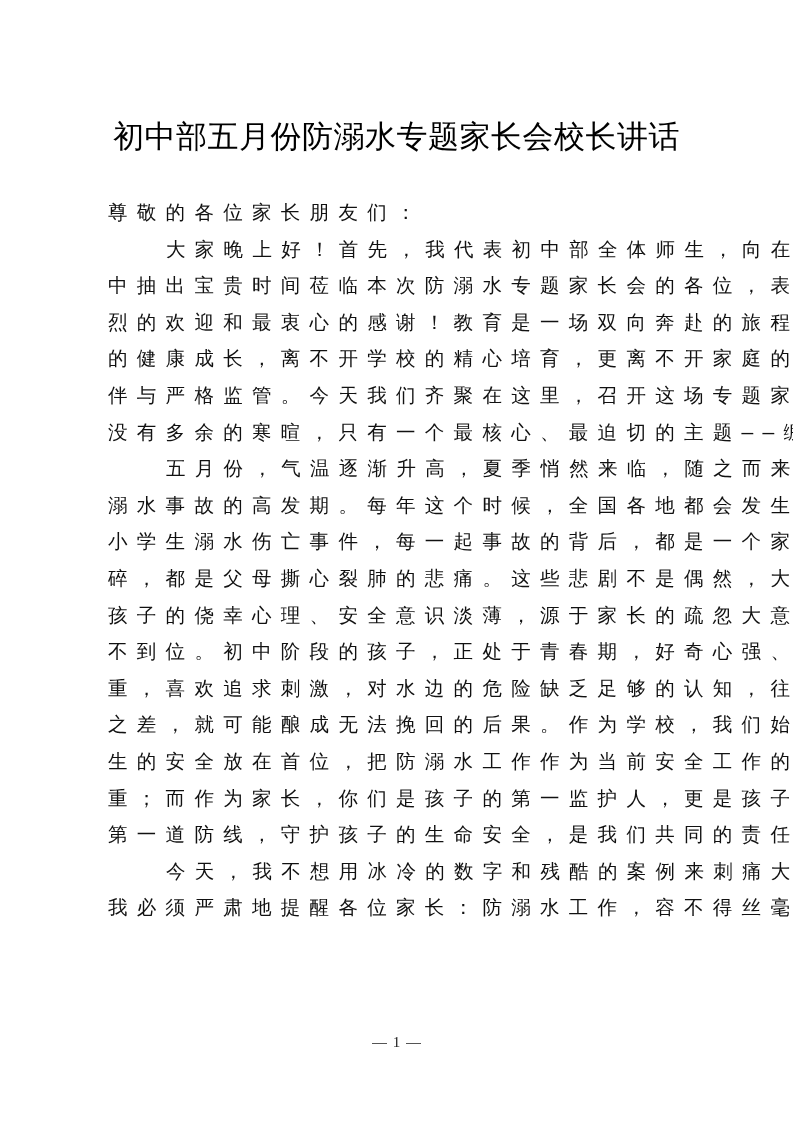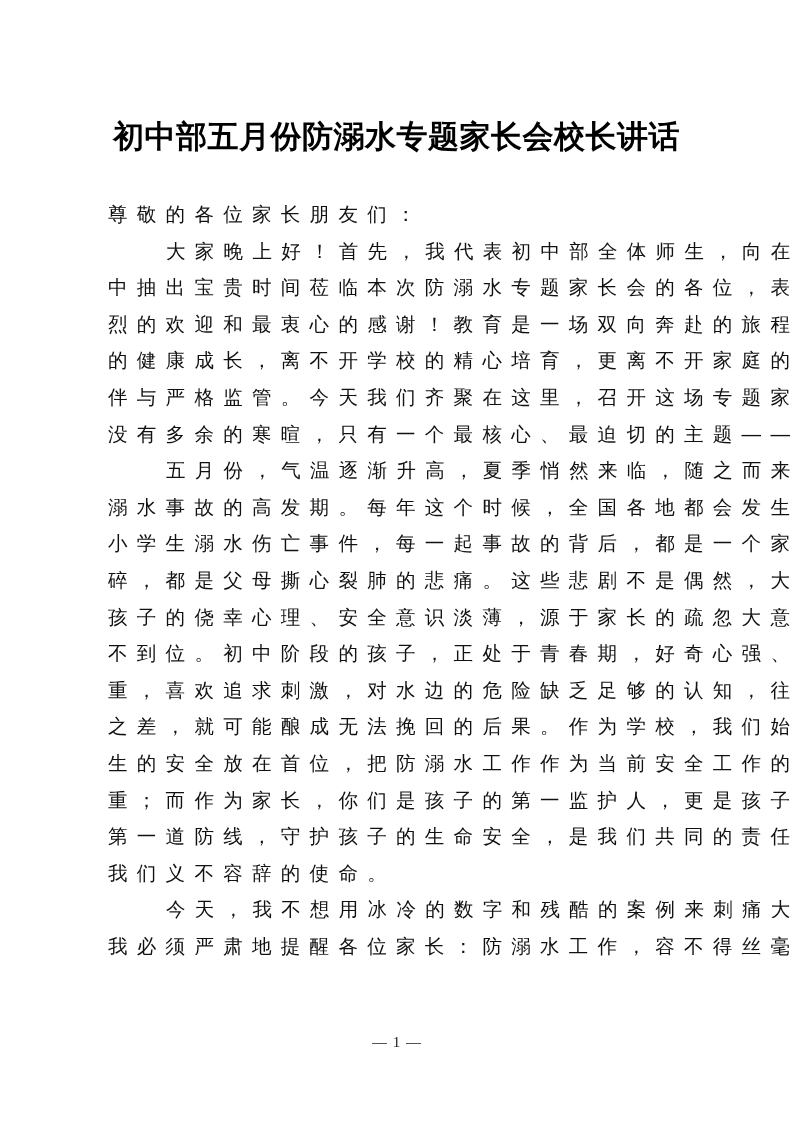--- a/index.html
+++ b/index.html
@@ -1,25 +1,25 @@
 <!DOCTYPE html>
 <html><head>
   <meta charset="utf-8">
   <style>
     html, body { margin: 0; padding: 0; background: #ffffff; }
     body { width: 793px; height: 1122px; position: relative; overflow: hidden; }
     .page { position: absolute; left: 0; top: 0; width: 793px; height: 1122px; background: #fff; }
     .title {
       position: absolute; left: 0; width: 793px; top: 116px;
       text-align: center; font-family: "DejaVu Sans", sans-serif;
-      font-weight: bold; font-size: 31px; letter-spacing: 0.5px; color: #000;
+      font-weight: normal; font-size: 31px; letter-spacing: 0.5px; color: #000;
     }
     .body-text {
       position: absolute; left: 108px; top: 196px; width: 585px;
-      font-family: Liberation Sans, sans-serif; font-size: 19.5px; color: #111;
+      font-family: Liberation Mono, monospace; font-size: 19.5px; color: #111;
     }
     .line {
       height: 36.6px; line-height: 36.6px; white-space: nowrap;
       letter-spacing: 9.3px;
     }
     .line.indent { padding-left: 58px; }
     .footer {
       position: absolute; left: 0; width: 793px; top: 1034px;
       text-align: center; font-family: "Liberation Serif", serif; font-size: 15px; color: #222;
     }
@@ -43,21 +43,20 @@
       <div class="line">溺水事故的高发期。每年这个时候，全国各地都会发生多起中</div>
       <div class="line">小学生溺水伤亡事件，每一起事故的背后，都是一个家庭的破</div>
       <div class="line">碎，都是父母撕心裂肺的悲痛。这些悲剧不是偶然，大多源于</div>
       <div class="line">孩子的侥幸心理、安全意识淡薄，源于家长的疏忽大意、监管</div>
       <div class="line">不到位。初中阶段的孩子，正处于青春期，好奇心强、叛逆心</div>
       <div class="line">重，喜欢追求刺激，对水边的危险缺乏足够的认知，往往一念</div>
       <div class="line">之差，就可能酿成无法挽回的后果。作为学校，我们始终将学</div>
       <div class="line">生的安全放在首位，把防溺水工作作为当前安全工作的重中之</div>
       <div class="line">重；而作为家长，你们是孩子的第一监护人，更是孩子安全的</div>
       <div class="line">第一道防线，守护孩子的生命安全，是我们共同的责任，更是</div>
-      <div class="line">我们义不容辞的使命。</div>
       <div class="line indent">今天，我不想用冰冷的数字和残酷的案例来刺痛大家，但</div>
       <div class="line">我必须严肃地提醒各位家长：防溺水工作，容不得丝毫麻痹大</div>
     </div>
 
   <div class="footer">
     <span class="dash"></span><span>1</span><span class="dash"></span>
   </div>
 </div>
 
 </body></html>

